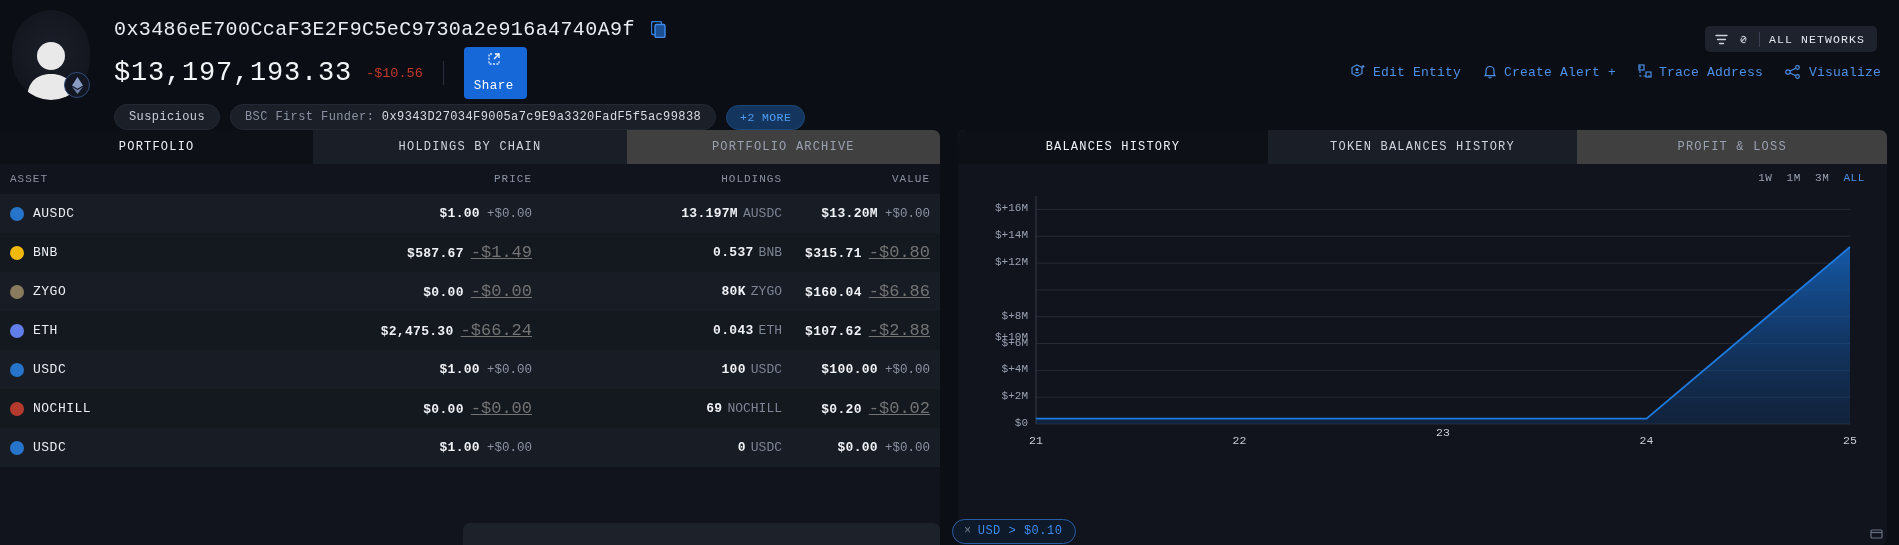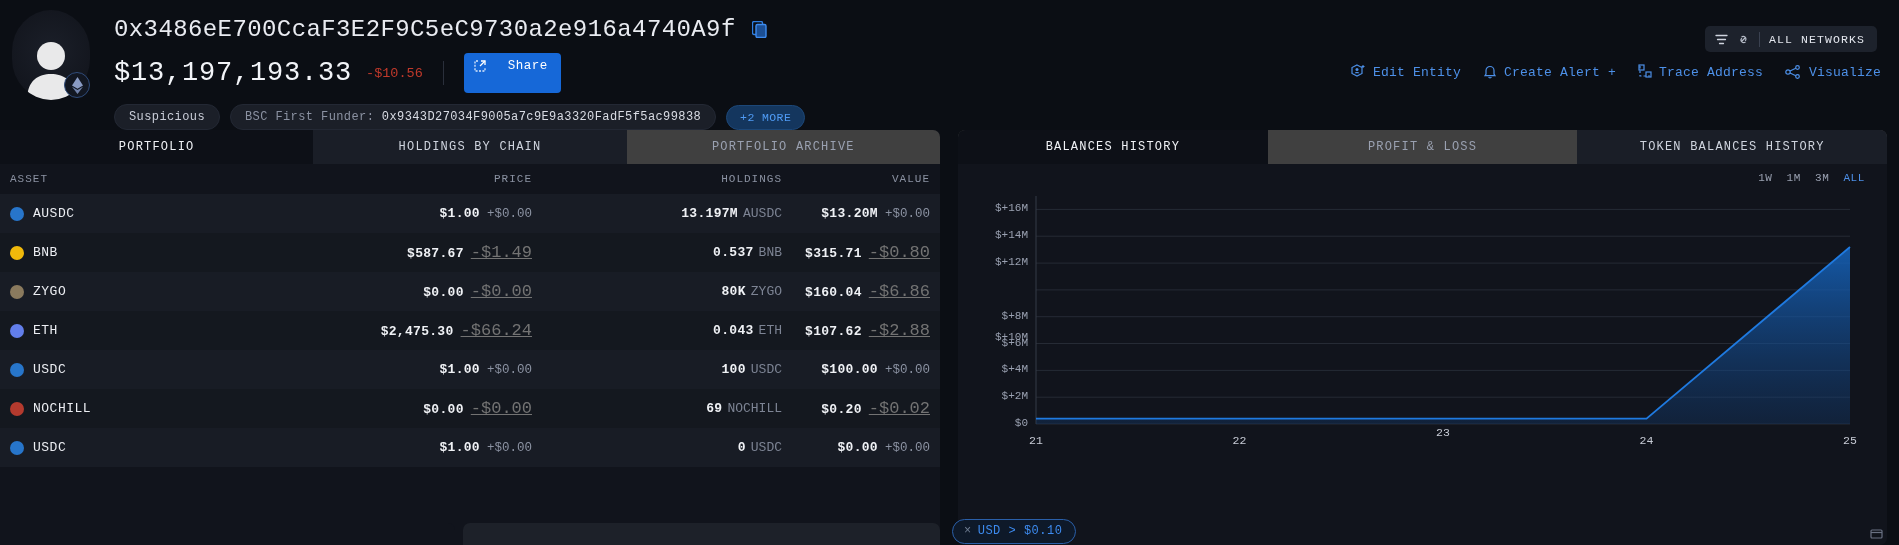--- a/index.html
+++ b/index.html
@@ -23,31 +23,31 @@
   }
   .avatar svg { display: block; }
   .chain-badge {
     position: absolute; right: 2px; bottom: 4px;
     width: 26px; height: 26px; border-radius: 50%;
     background: #121722; border: 1px solid #2f4b7a;
     display: flex; align-items: center; justify-content: center;
   }
 
   .addr-line { margin-left: 92px; display: flex; align-items: center; gap: 16px; height: 30px; }
-  .addr-text { font-size: 24px; letter-spacing: .4px; color: #e9ebf1; font-weight: 400; }
+  .addr-text { font-size: 20px; letter-spacing: .4px; color: #e9ebf1; font-weight: 400; }
   .copy-icon { cursor: pointer; line-height: 0; }
 
   .bal-line { margin-left: 92px; display: flex; align-items: center; gap: 14px; margin-top: 12px; height: 34px; }
   .balance { font-size: 27px; letter-spacing: .8px; color: #f2f4f8; }
   .bal-delta { font-size: 13.5px; color: #c0392b; }
   .vline { width: 1px; height: 24px; background: #2a2f3b; margin: 0 6px; }
   .share-btn {
     background: #1668d8; color: #fff; border: none; border-radius: 4px;
     font-family: inherit; font-size: 12.5px; letter-spacing: .5px;
-    padding: 6px 13px 20px 10px; display: inline-flex; align-items: center; gap: 22px; cursor: pointer;
+    padding: 6px 13px 6px 10px; display: inline-flex; align-items: center; gap: 14px; cursor: pointer; flex-direction: column;
   }
 
   .tag-row { margin-left: 92px; margin-top: 14px; display: flex; align-items: center; gap: 10px; }
   .tag {
     background: #1b1f28; border: 1px solid #232834; border-radius: 14px;
     padding: 5px 14px; font-size: 12px; color: #c9cdd8; letter-spacing: .4px; white-space: nowrap;
   }
   .tag.funder { color: #8b92a2; }
   .tag.funder b { color: #d9dce4; font-weight: 400; }
   .tag.more {
@@ -312,22 +312,22 @@
           <div class="c-price"><span class="num">$1.00</span><span class="up">+$0.00</span></div>
           <div class="c-hold"><span class="num">0</span><span class="sub">USDC</span></div>
           <div class="c-value"><span class="num">$0.00</span><span class="up">+$0.00</span></div>
         </div>
       </div>
   </div>
 
   <div class="panel right-panel">
     <div class="tabs">
       <div class="tab active">BALANCES HISTORY</div>
+      <div class="tab hover">TOKEN BALANCES HISTORY</div>
       <div class="tab">PROFIT &amp; LOSS</div>
-      <div class="tab hover">TOKEN BALANCES HISTORY</div>
     </div>
 
     <div class="range-row">
       <span class="r">1W</span>
       <span class="r">1M</span>
       <span class="r">3M</span>
       <span class="r active">ALL</span>
     </div>
 
     <div class="chart-area" id="chart-area">

